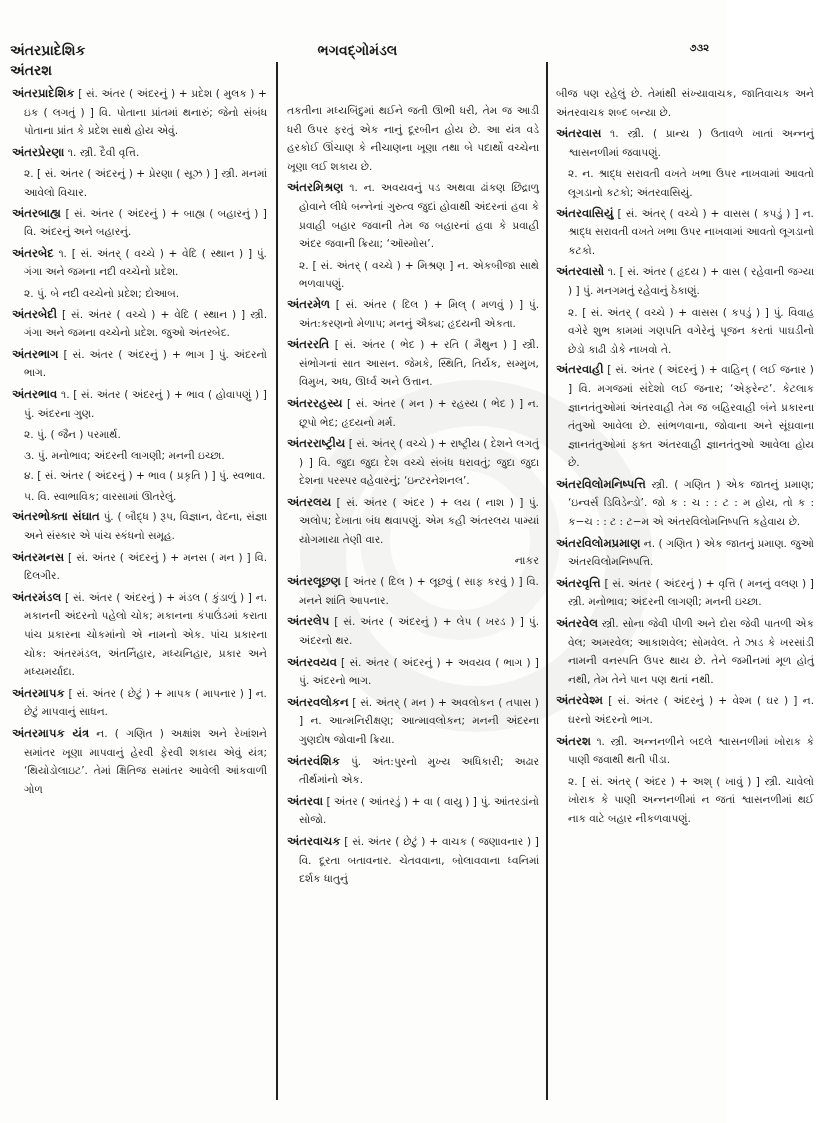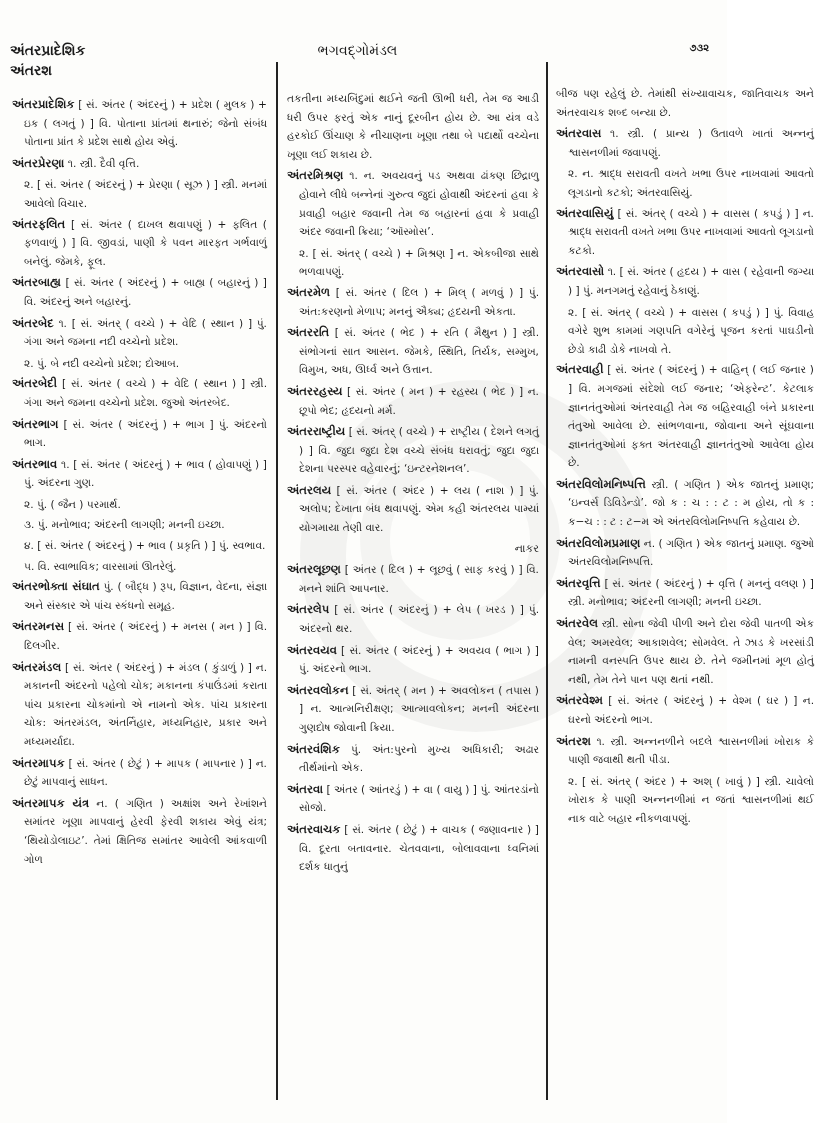--- a/index.html
+++ b/index.html
@@ -5,26 +5,26 @@
   html,body{margin:0;padding:0;background:#ffffff;}
   body{width:825px;height:1123px;overflow:hidden;position:relative;
        font-family:"DejaVu Sans",sans-serif;color:#1a1a1a;}
   .page{position:absolute;left:0;top:0;width:727px;height:1123px;background:#fdfdfb;}
   .watermark{position:absolute;left:300px;top:380px;width:260px;height:260px;
        border-radius:50%;border:46px solid rgba(0,0,0,0.045);pointer-events:none;}
   .watermark2{position:absolute;left:360px;top:440px;width:140px;height:140px;
        border-radius:50%;border:30px solid rgba(0,0,0,0.035);pointer-events:none;}
   .running-head{position:absolute;top:42px;left:10px;right:10px;height:20px;}
   .rh-left{position:absolute;left:0;top:0;font-weight:bold;font-size:14px;}
-  .rh-center{position:absolute;left:0;right:12px;text-align:center;top:0;font-weight:normal;font-size:14px;}
+  .rh-center{position:absolute;left:0;right:12px;text-align:center;top:0;font-weight:bold;font-size:14px;}
   .rh-right{position:absolute;right:8px;top:0;font-weight:bold;font-size:10px;}
   .rh-left2{position:absolute;left:10px;top:62px;font-weight:bold;font-size:14px;}
   .col{position:absolute;top:84px;font-size:10.6px;line-height:18.6px;text-align:justify;}
-  .col1{left:12px;width:255px;top:95px;}
-  .col2{left:287px;width:252px;top:89px;}
+  .col1{left:12px;width:255px;top:84px;}
+  .col2{left:287px;width:252px;top:101px;}
   .col3{left:556px;width:258px;top:84px;}
   .rule{position:absolute;width:1.5px;background:#222;}
   .rule1{left:276px;top:62px;height:1038px;}
   .rule2{left:546px;top:62px;height:1038px;}
   .entry{margin:0 0 3px 0;padding-left:12px;text-indent:-12px;}
   .cont{padding-left:12px;text-indent:0;margin:0 0 3px 0;}
   .sub{padding-left:12px;text-indent:0;margin:0 0 2px 0;}
   .head{font-weight:bold;font-size:11.6px;}
 </style>
 </head>
@@ -41,21 +41,20 @@
   </div>
   <div class="rh-left2">અંતરશ</div>
 
   <div class="rule rule1"></div>
   <div class="rule rule2"></div>
 
   <div class="col col1">
       <div class="entry"><span class="head">અંતરપ્રાદેશિક</span><span> [ સં. અંતર ( અંદરનું ) + પ્રદેશ ( મુલક ) + ઇક ( લગતું ) ] વિ. પોતાના પ્રાંતમાં થનારું; જેનો સંબંધ પોતાના પ્રાંત કે પ્રદેશ સાથે હોય એવું.</span></div>
       <div class="entry"><span class="head">અંતરપ્રેરણા</span><span> ૧. સ્ત્રી. દૈવી વૃત્તિ.</span></div>
       <div class="sub">૨. [ સં. અંતર ( અંદરનું ) + પ્રેરણા ( સૂઝ ) ] સ્ત્રી. મનમાં આવેલો વિચાર.</div>
-      <div class="entry"><span class="head">અંતરફલિત</span><span> [ સં. અંતર ( દાખલ થવાપણું ) + ફલિત ( ફળવાળું ) ] વિ. જીવડાં, પાણી કે પવન મારફત ગર્ભવાળું બનેલું. જેમકે, ફૂલ.</span></div>
       <div class="entry"><span class="head">અંતરબાહ્ય</span><span> [ સં. અંતર ( અંદરનું ) + બાહ્ય ( બહારનું ) ] વિ. અંદરનું અને બહારનું.</span></div>
       <div class="entry"><span class="head">અંતરબેદ</span><span> ૧. [ સં. અંતર્ ( વચ્ચે ) + વેદિ ( સ્થાન ) ] પું. ગંગા અને જમના નદી વચ્ચેનો પ્રદેશ.</span></div>
       <div class="sub">૨. પું. બે નદી વચ્ચેનો પ્રદેશ; દોઆબ.</div>
       <div class="entry"><span class="head">અંતરબેદી</span><span> [ સં. અંતર ( વચ્ચે ) + વેદિ ( સ્થાન ) ] સ્ત્રી. ગંગા અને જમના વચ્ચેનો પ્રદેશ. જુઓ અંતરબેદ.</span></div>
       <div class="entry"><span class="head">અંતરભાગ</span><span> [ સં. અંતર ( અંદરનું ) + ભાગ ] પું. અંદરનો ભાગ.</span></div>
       <div class="entry"><span class="head">અંતરભાવ</span><span> ૧. [ સં. અંતર ( અંદરનું ) + ભાવ ( હોવાપણું ) ] પું. અંદરના ગુણ.</span></div>
       <div class="sub">૨. પું. ( જૈન ) પરમાર્થ.</div>
       <div class="sub">૩. પું. મનોભાવ; અંદરની લાગણી; મનની ઇચ્છા.</div>
       <div class="sub">૪. [ સં. અંતર ( અંદરનું ) + ભાવ ( પ્રકૃતિ ) ] પું. સ્વભાવ.</div>
       <div class="sub">૫. વિ. સ્વાભાવિક; વારસામાં ઊતરેલું.</div>

